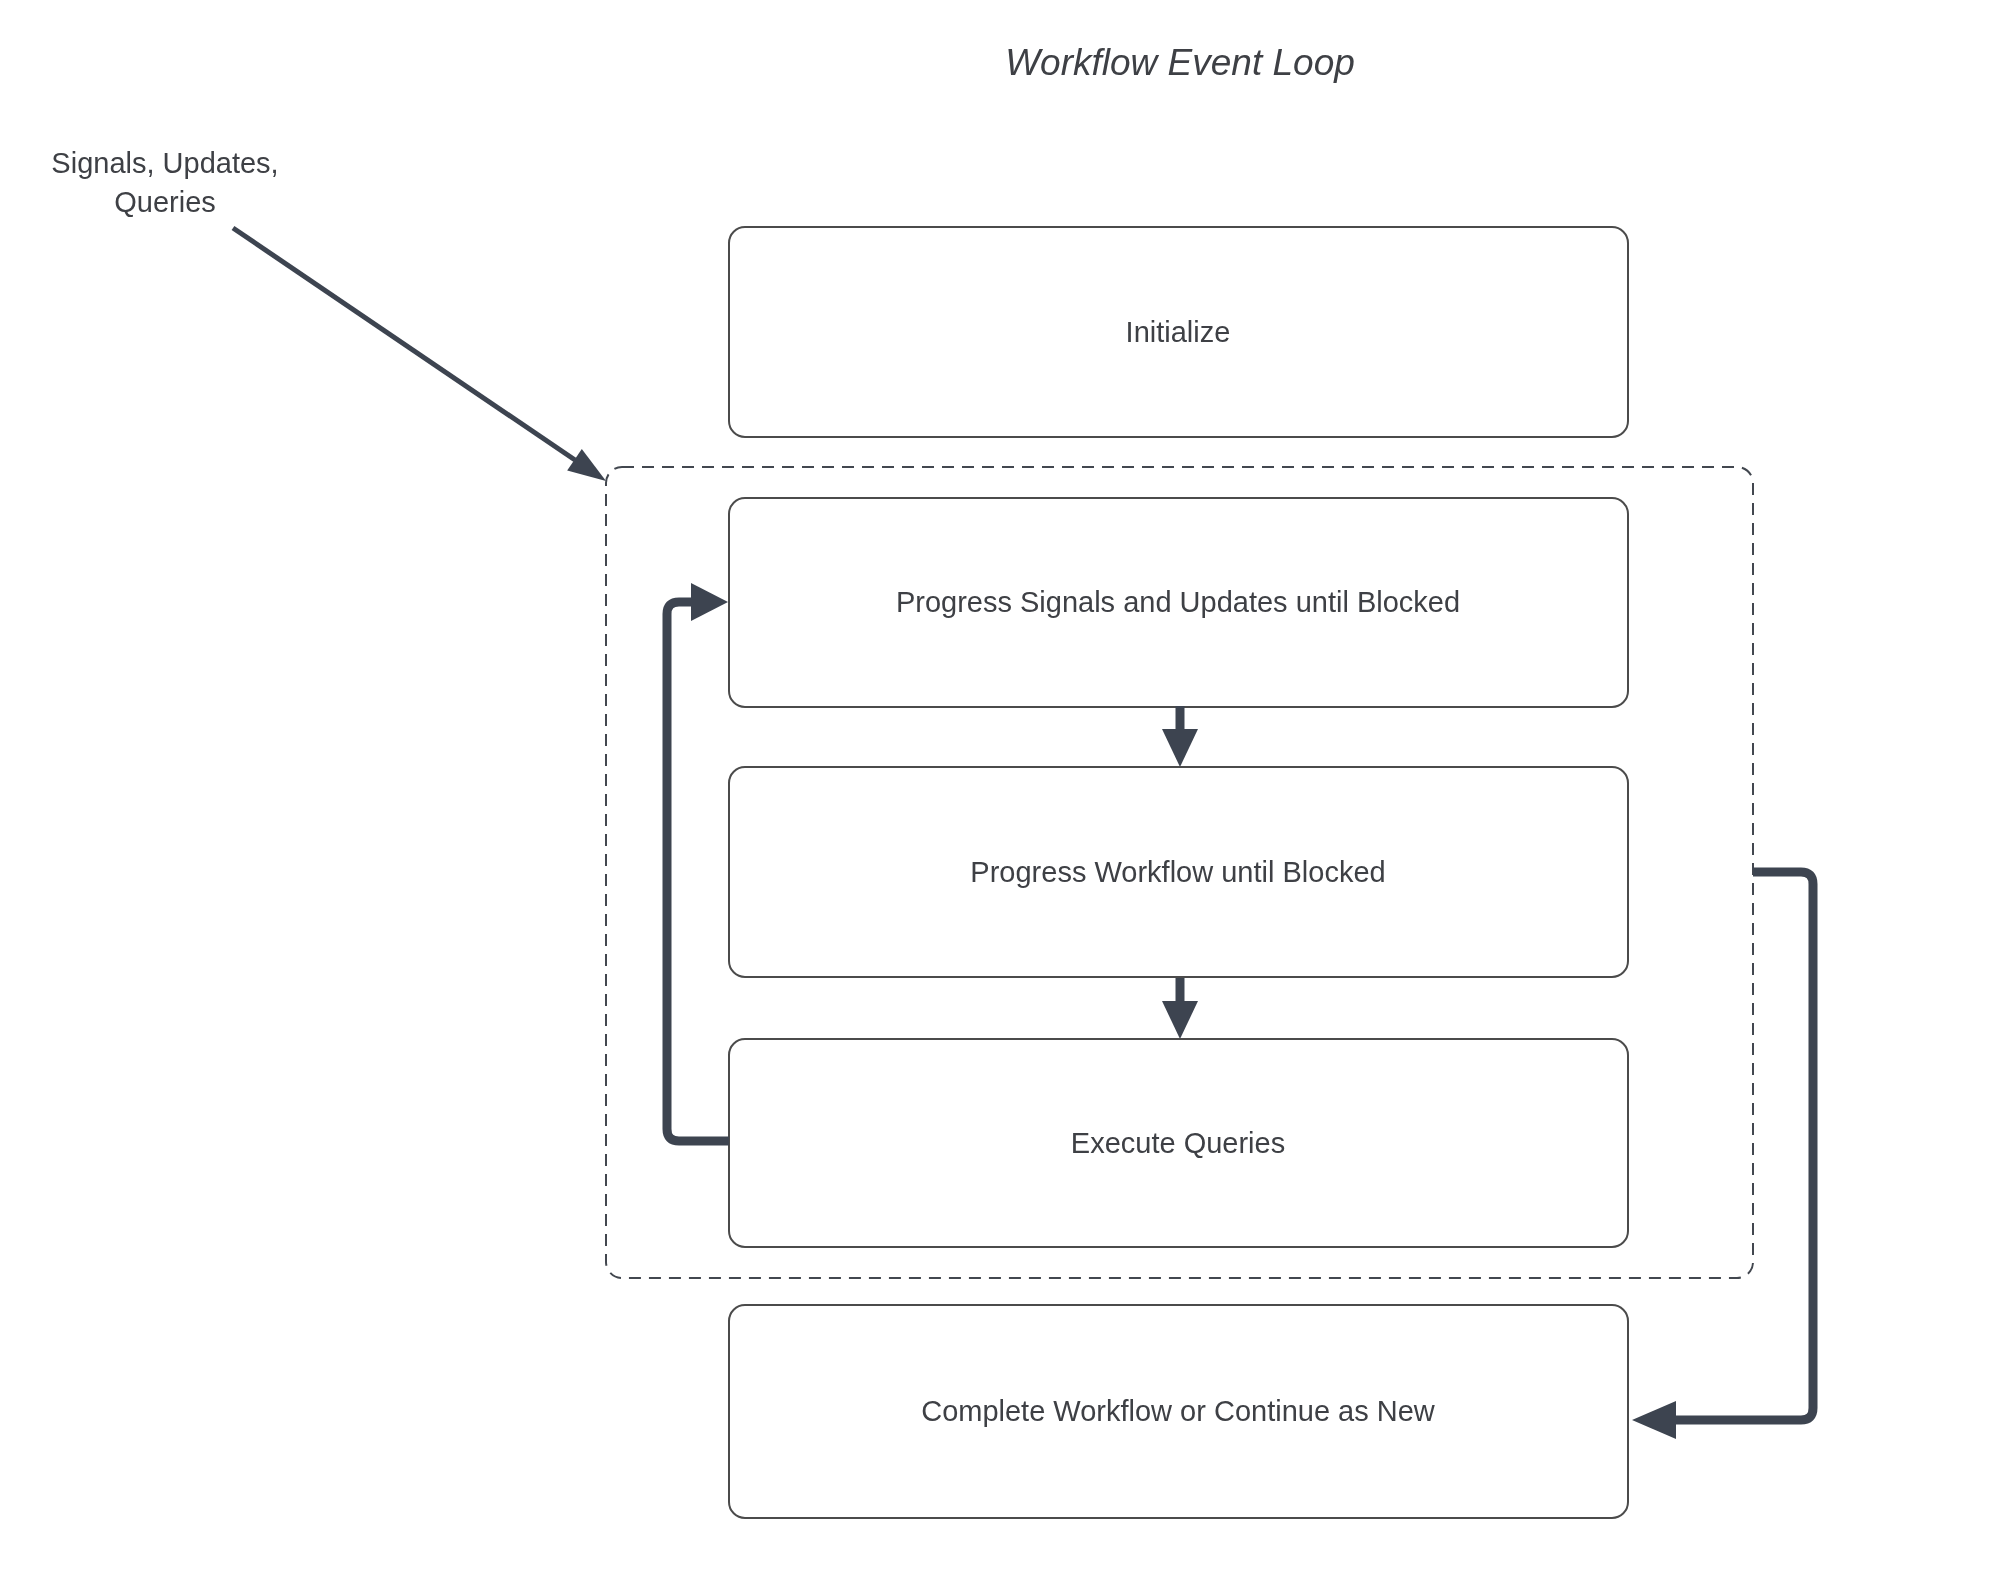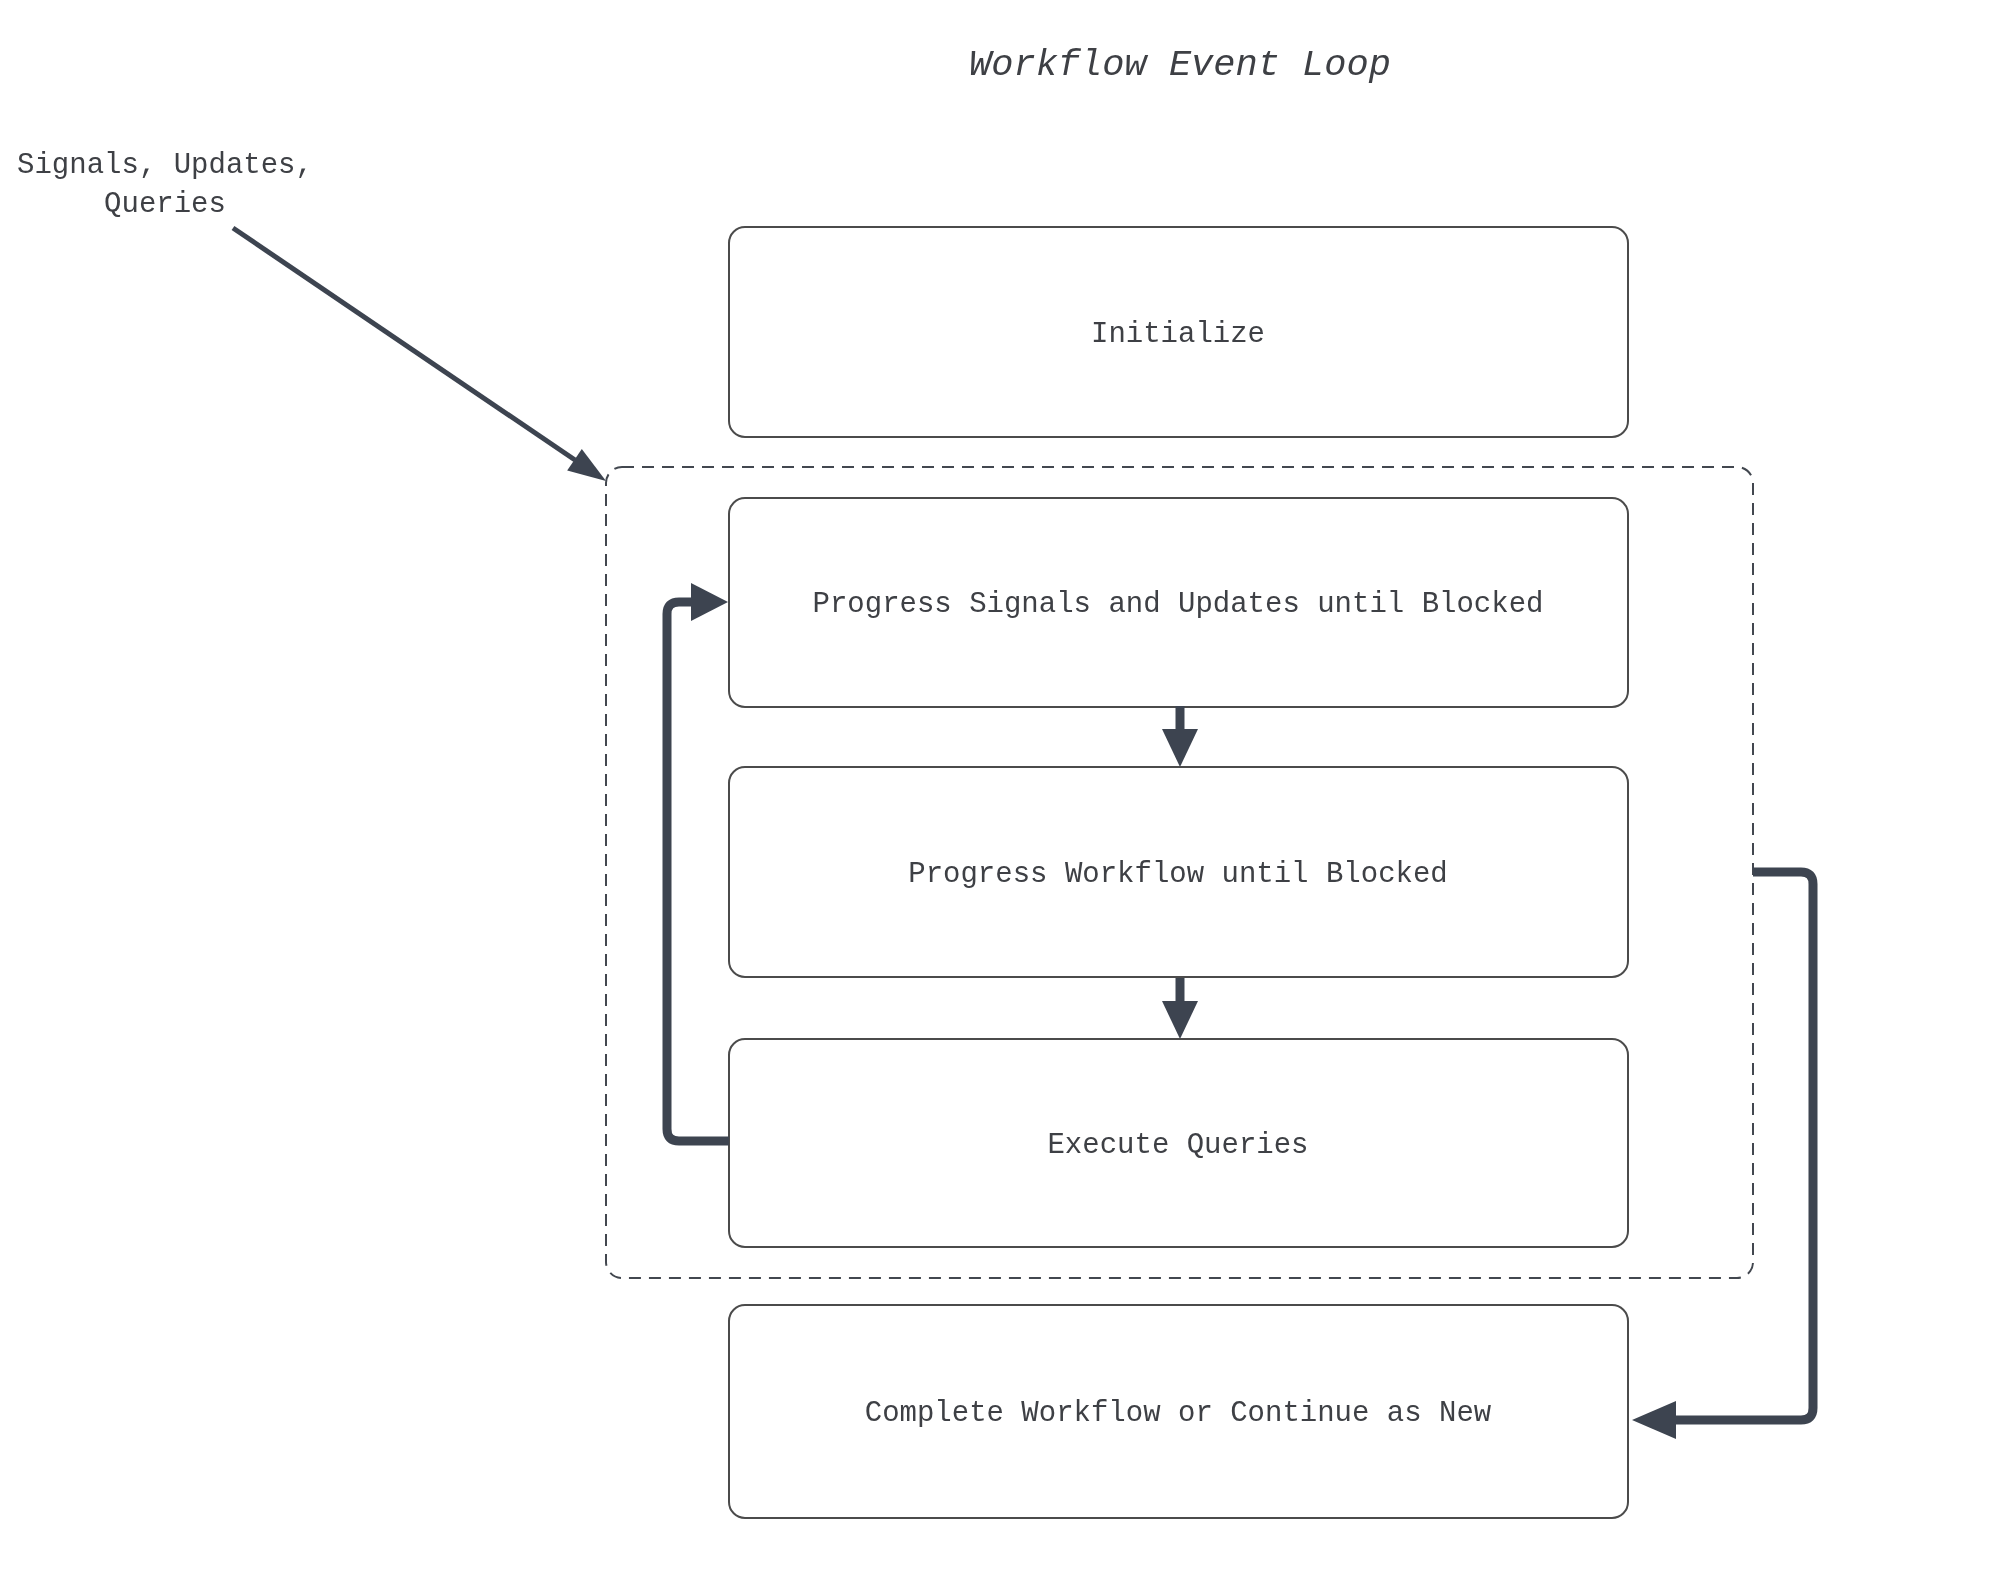--- a/index.html
+++ b/index.html
@@ -5,21 +5,21 @@
   :root{
     --bg:#ffffff;
     --connector:#3d4450;
     --box-border:#4b4b4b;
     --dashed:#42474f;
     --text:#3e4045;
   }
   html,body{margin:0;padding:0;background:var(--bg);}
   .canvas{
     width:2006px;height:1576px;position:relative;background:var(--bg);
-    font-family:Liberation Mono, monospace;
+    font-family:Liberation Sans, sans-serif;
   }
   svg{display:block;}
   .node-box{fill:#ffffff;stroke:var(--box-border);stroke-width:2;}
   .dashed-box{fill:none;stroke:var(--dashed);stroke-width:2;stroke-dasharray:12 8;}
   .node-label{fill:var(--text);font-size:29px;text-anchor:middle;}
   .diagram-title{fill:var(--text);font-size:37px;font-style:italic;text-anchor:middle;}
   .annotation{fill:var(--text);font-size:29px;text-anchor:middle;}
   .conn{stroke:var(--connector);fill:none;}
   .conn-thick{stroke-width:9;}
   .conn-thin{stroke-width:5;}

